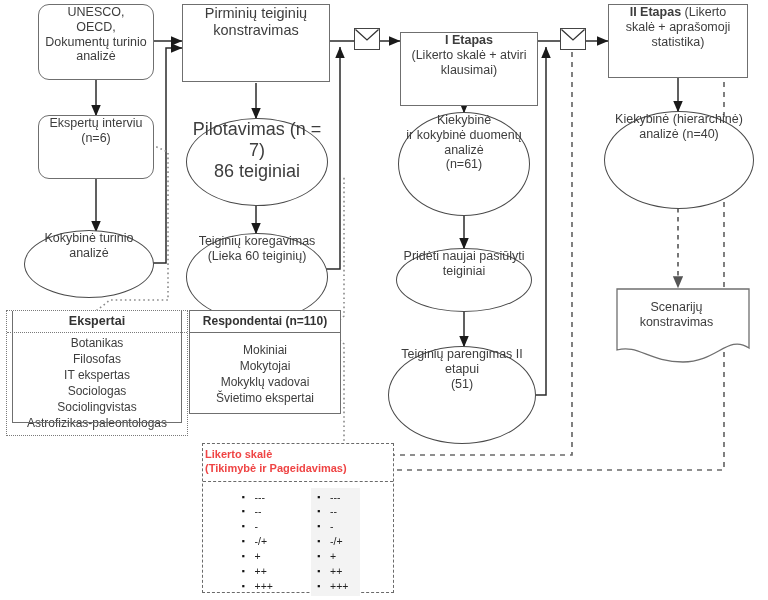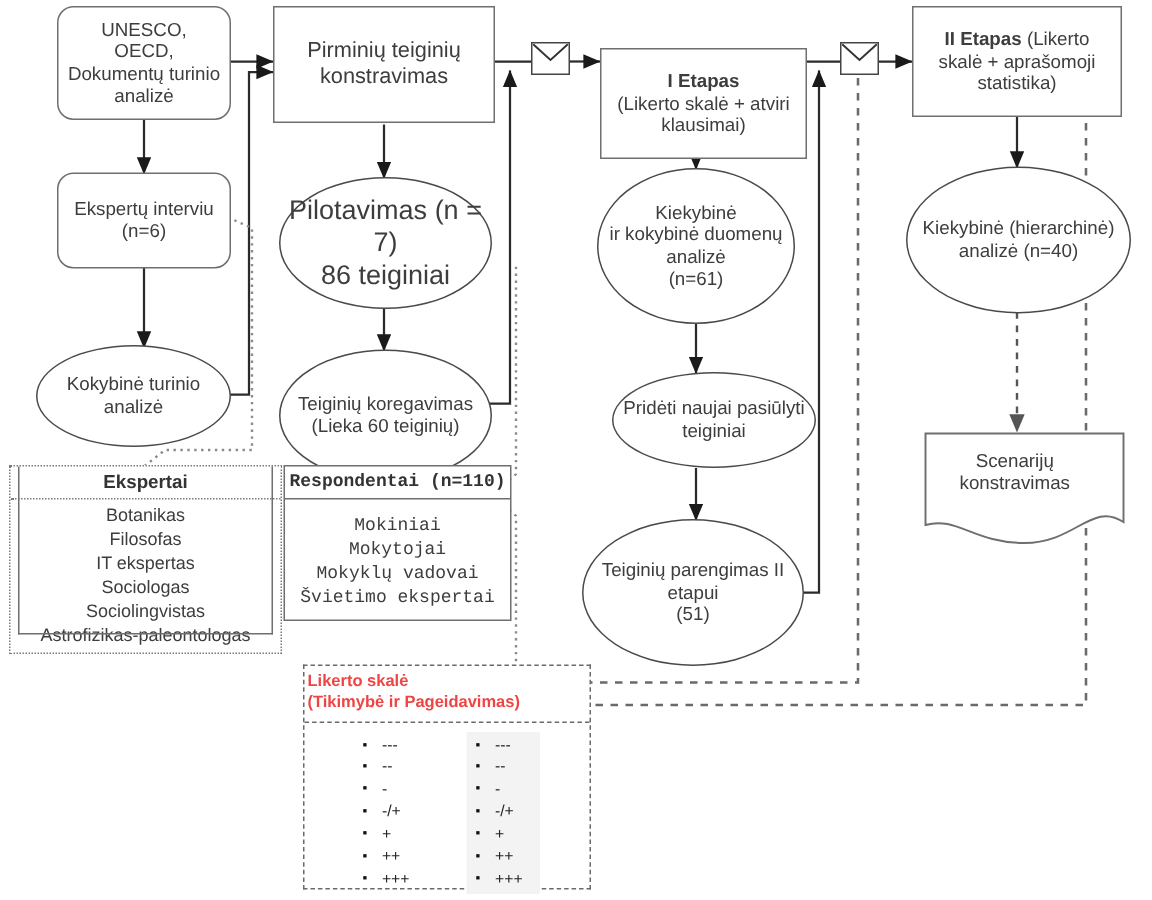--- a/index.html
+++ b/index.html
@@ -11,21 +11,20 @@
     position:relative;
     width:768px;height:600px;
     overflow:hidden;
     background:#fff;
   }
   #edges{position:absolute;left:0;top:0;width:768px;height:600px;}
   .node{
     position:absolute;
     box-sizing:border-box;
     display:flex;
-    align-items:center;
     justify-content:center;
     text-align:center;
     color:#3d3d3d;
     line-height:1.18;
     background:#fff;
   }
   .rect{
     border:1.3px solid #6f6f6f;
   }
   .rounded{
@@ -254,21 +253,21 @@
 
   <div class="node ellipse" style="left:398px;top:112px;width:132px;height:104px;font-size:12.5px;">
     <span class="txt">
       <span>Kiekybinė</span><br>
       <span>ir kokybinė duomenų</span><br>
       <span>analizė</span><br>
       <span>(n=61)</span>
     </span>
   </div>
 
-  <div class="node ellipse" style="left:408px;top:248px;width:136px;height:64px;font-size:12.5px;">
+  <div class="node ellipse" style="left:396px;top:248px;width:136px;height:64px;font-size:12.5px;">
     <span class="txt">
       <span>Pridėti naujai pasiūlyti</span><br>
       <span>teiginiai</span>
     </span>
   </div>
 
   <div class="node ellipse" style="left:388px;top:346px;width:148px;height:98px;font-size:12.5px;">
     <span class="txt">
       <span>Teiginių parengimas II</span><br>
       <span>etapui</span><br>
@@ -315,21 +314,21 @@
       <div>Filosofas</div>
       <div>IT ekspertas</div>
       <div>Sociologas</div>
       <div>Sociolingvistas</div>
       <div>Astrofizikas-paleontologas</div>
     </div>
   </div>
 
   <div class="solidbox" style="left:12px;top:311px;width:170px;height:112px;border-top:none;pointer-events:none;background:transparent;"></div>
 
-  <div class="solidbox" style="left:189px;top:310px;width:152px;height:104px;font-family:Liberation Mono, monospace;">
+  <div class="solidbox" style="left:189px;top:310px;width:152px;height:104px;">
     <div class="tbl-head" style="font-size:12px;">Respondentai (n=110)</div>
     <div class="hsep-solid"></div>
     <div class="tbl-body" style="padding-top:10px;">
       <div>Mokiniai</div>
       <div>Mokytojai</div>
       <div>Mokyklų vadovai</div>
       <div>Švietimo ekspertai</div>
     </div>
   </div>
 

